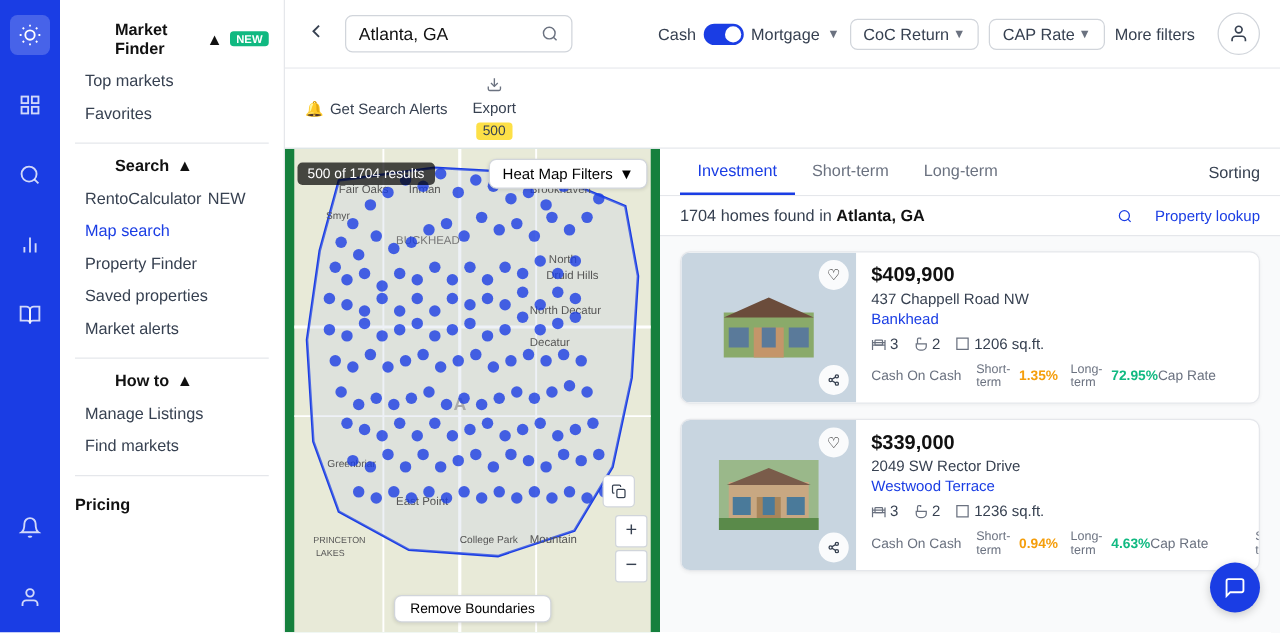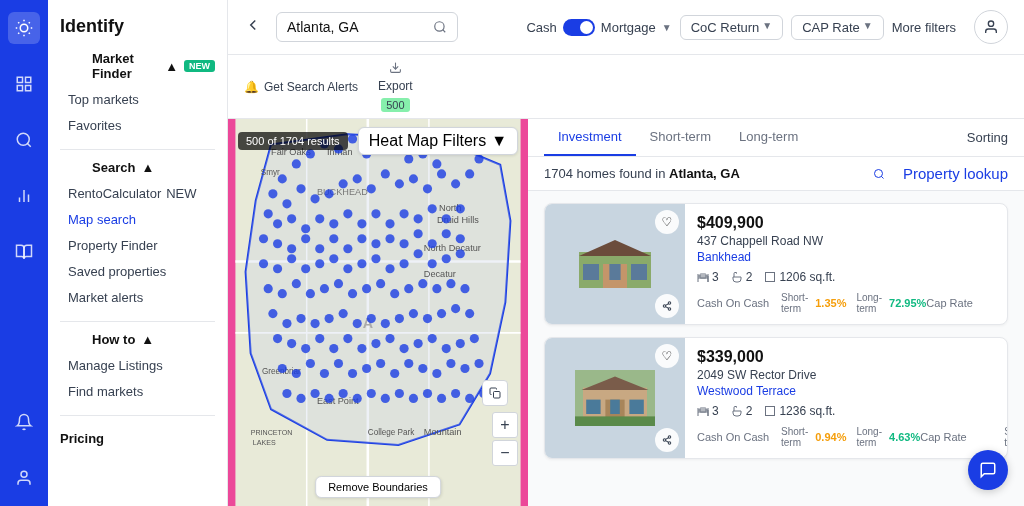--- a/index.html
+++ b/index.html
@@ -129,20 +129,21 @@
     .toggle-switch::after {
       content: '';
       position: absolute;
       width: 13px; height: 13px;
       background: #fff;
       border-radius: 50%;
       top: 2px; right: 2px;
     }
     .filter-pill {
       display: flex;
+      align-items: center;
       gap: 3px;
       border: 1px solid #d1d5db;
       border-radius: 6px;
       padding: 4px 10px;
       font-size: 13px;
       color: #374151;
       cursor: pointer;
     }
     .more-filters {
       font-size: 13px;
@@ -181,35 +182,35 @@
     .export-btn {
       display: flex;
       align-items: center;
       gap: 5px;
       font-size: 12px;
       color: #374151;
       cursor: pointer;
       flex-direction: column;
     }
     .export-count {
-      background: #86efac;
+      background: #fde047;
       border-radius: 3px;
       padding: 1px 5px;
       font-size: 11px;
     }
 
     
     .main-body { display: flex; flex: 1; overflow: hidden; }
 
     
     .map-area {
       width: 300px;
       flex-shrink: 0;
       position: relative;
-      background: #ec4899;
+      background: #15803d;
       overflow: hidden;
     }
     .map-topbar {
       position: absolute;
       top: 0; left: 0; right: 0;
       display: flex;
       align-items: center;
       justify-content: space-between;
       padding: 8px 10px;
       z-index: 10;
@@ -222,21 +223,21 @@
       border-radius: 4px;
     }
     .heat-map-filter {
       display: flex;
       align-items: center;
       gap: 5px;
       background: #fff;
       border: 1px solid #d1d5db;
       border-radius: 6px;
       padding: 4px 10px;
-      font-size: 16px;
+      font-size: 12px;
       cursor: pointer;
       box-shadow: 0 1px 3px rgba(0,0,0,0.1);
     }
     .map-controls {
       position: absolute;
       bottom: 40px;
       right: 10px;
       display: flex;
       flex-direction: column;
       gap: 2px;
@@ -322,21 +323,21 @@
       color: #374151;
       background: #fff;
       border-bottom: 1px solid #e5e7eb;
       flex-shrink: 0;
     }
     .results-header strong { color: #111; }
     .property-lookup-btn {
       display: flex;
       align-items: center;
       gap: 18px;
-      font-size: 15px;
+      font-size: 12px;
       color: #1a3de4;
       cursor: pointer;
     }
 
     
     .cards-list {
       flex: 1;
       overflow-y: auto;
       padding: 12px 16px;
       display: flex;
@@ -503,21 +504,20 @@
   </div>
   <div class="rail-icon">
     <svg width="18" height="18" viewBox="0 0 24 24" fill="none" stroke="rgba(255,255,255,0.8)" stroke-width="2">
       <path d="M20 21v-2a4 4 0 0 0-4-4H8a4 4 0 0 0-4 4v2"></path>
         <circle cx="12" cy="7" r="4"></circle>
     </svg>
   </div>
 </div>
 
 <div class="sidebar">
-  <div class="sidebar-title">Identify</div>
 
   <div class="sidebar-section-header">
     <span>Market Finder</span>
     <span>▲</span>
     <span class="badge-new">NEW</span>
   </div>
   <div class="sidebar-item">Top markets</div>
   <div class="sidebar-item">Favorites</div>
 
   <div class="sidebar-divider"></div>

